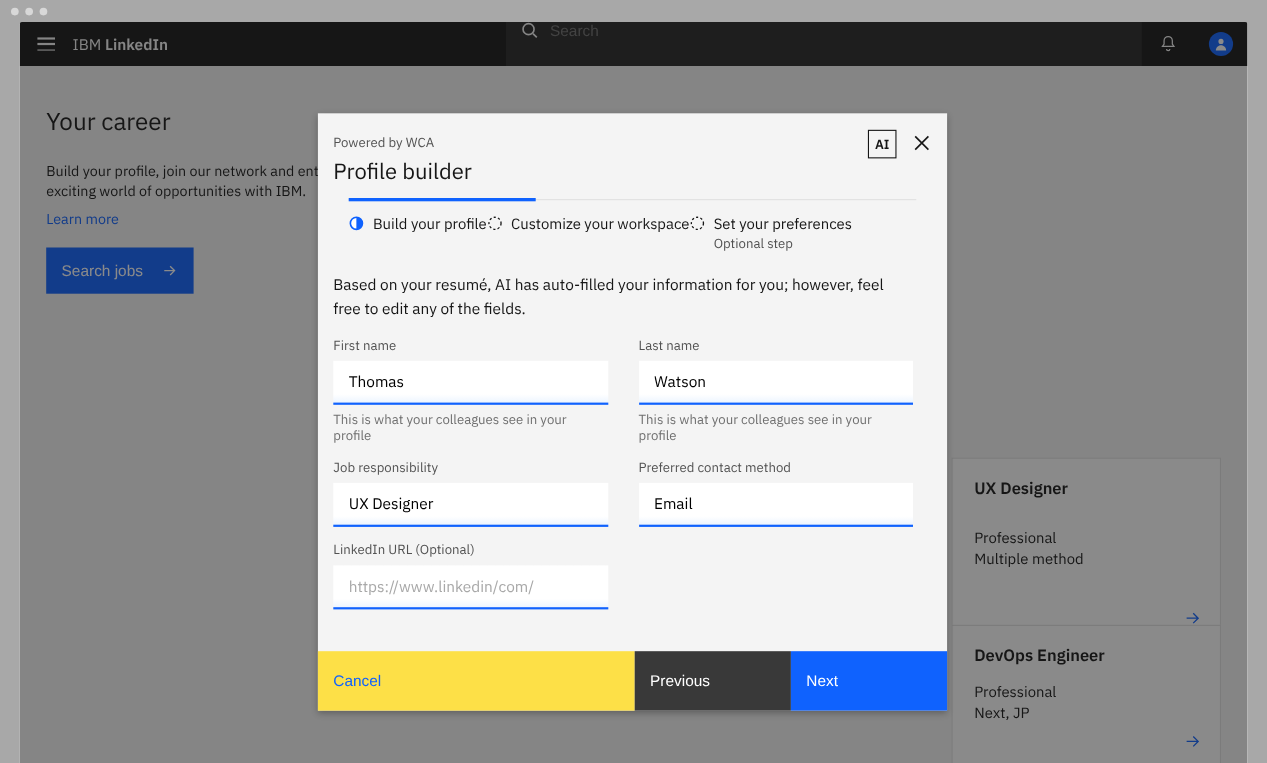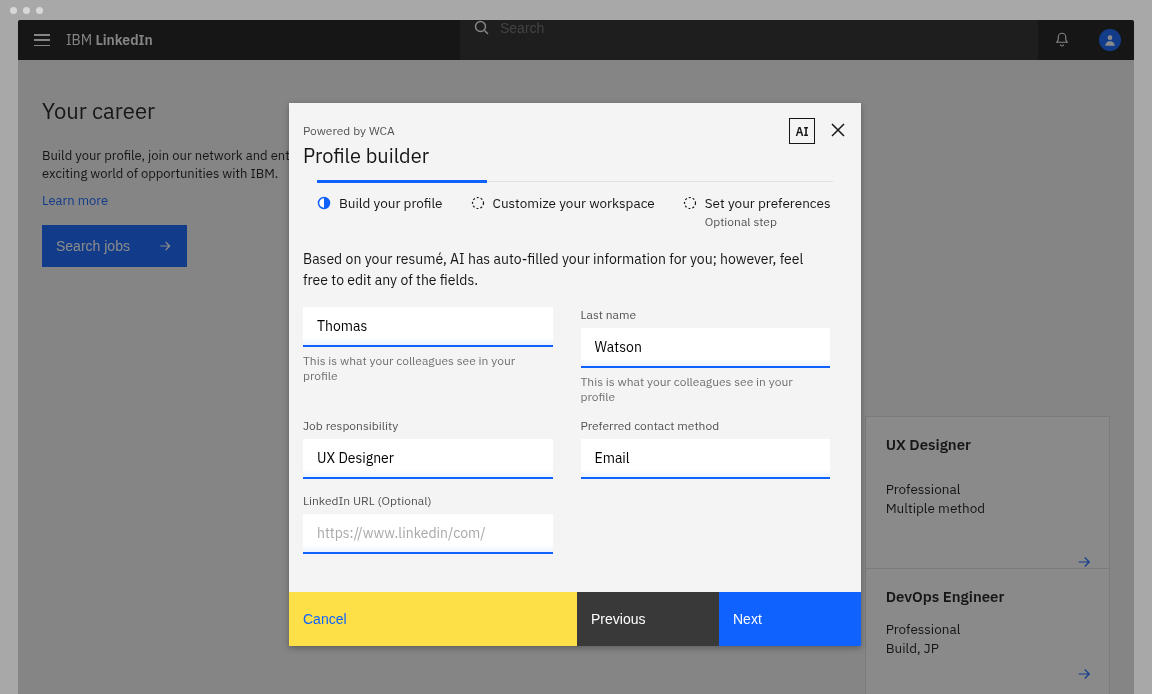--- a/index.html
+++ b/index.html
@@ -78,21 +78,21 @@
     .page-sub {
       font-size: 13px;
       color:#161616;
       max-width: 300px;
       line-height:1.4;
       margin-bottom: 6px;
     }
     .learn-link { color:#0f62fe; font-size:13px; text-decoration:none;}
     .search-jobs-btn {
       margin-top: 16px;
-      width: 145px; height:42px;
+      width: 134px; height:42px;
       background:#0f62fe; color:#fff;
       border:none; font-size:14px;
       display:flex; align-items:center; justify-content:space-between;
       padding: 0 14px;
       cursor:pointer;
     }
     .cards-row { position:absolute; left:320px; right: 24px; top: 396px; display:flex; gap:18px;}
     .job-card {
       width: 256px; height: 172px;
       background:#fff;
@@ -136,21 +136,21 @@
     .close-btn {
       position:absolute; right: 14px; top: 18px;
       width: 18px; height:18px; cursor:pointer;
       display:flex;align-items:center;justify-content:center;
     }
     .progress-line {
       margin: 12px 14px 6px 14px; height:1px; background:#e0e0e0; position:relative;
     }
     .progress-line .fill { position:absolute; left:0; top:-1px; height:3px; width:33%; background:#0f62fe;}
     .steps {
-      display:flex; padding: 6px 14px 8px 14px; gap: 28px;
+      display:flex; padding: 6px 14px 8px 14px; 
     }
     .step { display:flex; gap:8px; align-items:flex-start; font-size:13.5px;}
     .step-ico { width:14px; height:14px; flex:none; margin-top:2px;}
     .step-sub { display:block; font-size:12px; color:#525252; margin-top:2px;}
     .modal-body {
       padding: 12px 31px 24px 14px;
     }
     .intro {
       font-size:14px; color:#161616; line-height:1.5; margin-bottom: 16px;
     }
@@ -267,21 +267,21 @@
     <div class="job-card">
       
     </div>
     <div class="job-card">
       
     </div>
     <div class="job-card">
       <div class="job-title2">DevOps Engineer</div>
       <div class="job-meta">
         <div>Professional</div>
-        <div>Build, JP</div>
+        <div>Next, JP</div>
       </div>
       <span class="job-arrow">
           <svg width="18" height="18" viewBox="0 0 24 24" fill="none">
             <path d="M5 12h14M13 6l6 6-6 6" stroke="#0f62fe" stroke-width="1.6"></path>
           </svg>
         </span>
     </div>
   </div>
 
   <div class="mask"></div>
@@ -329,20 +329,21 @@
           <span class="step-sub">Optional step</span>
         </span>
       </div>
     </div>
   </div>
 
   <div class="modal-body">
     <div class="intro">Based on your resumé, AI has auto-filled your information for you; however, feel free to edit any of the fields.</div>
     <div class="form-grid">
       <div class="field active">
+        <label>First name</label>
         <input value="Thomas" style="">
         <div class="help">This is what your colleagues see in your profile</div>
       </div>
       <div class="field active">
         <label>Last name</label>
         <input value="Watson" style="">
         <div class="help">This is what your colleagues see in your profile</div>
       </div>
       <div class="field active">
         <label>Job responsibility</label>

